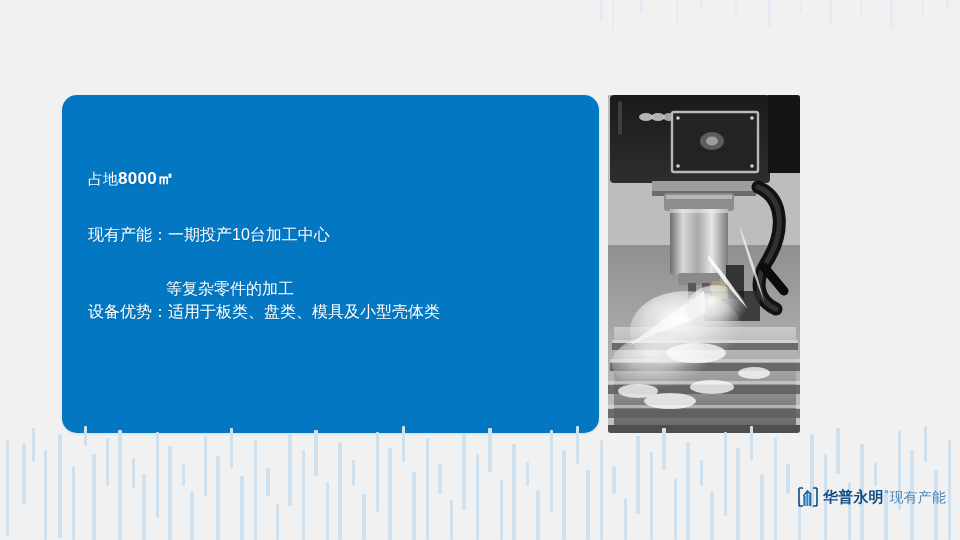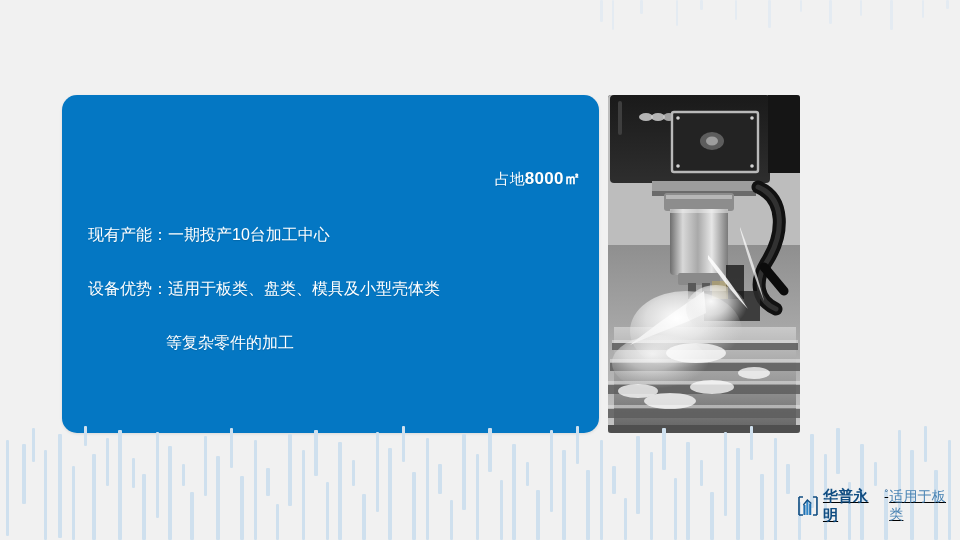--- a/index.html
+++ b/index.html
@@ -88,21 +88,20 @@
   .card-line {
     color: #ffffff;
     font-size: 16px;
     line-height: 1.45;
     margin-bottom: 31px;
     white-space: nowrap;
     text-shadow: 0 1px 1px rgba(0,0,0,0.12);
   }
   .card-line.first {
     font-size: 15px;
-    text-align: right;
   }
   .card-line .strong {
     font-weight: bold;
     font-size: 17px;
     letter-spacing: 0.3px;
   }
   .card-line.indented {
     padding-left: 78px;
     margin-bottom: 0;
   }
@@ -126,21 +125,20 @@
     left: 798px;
     top: 487px;
     display: flex;
     align-items: center;
     gap: 5px;
   }
   #logo-mark { display: block; }
   #logo-text-wrap {
     display: flex;
     align-items: baseline;
-    text-decoration: underline;
   }
   #logo-text-main {
     font-size: 15px;
     font-weight: bold;
     color: #0f4c81;
     letter-spacing: 0.2px;
   }
   #logo-deg {
     font-size: 9px;
     color: #0f4c81;
@@ -179,23 +177,23 @@
 
   <div id="content-card">
     <div id="card-body">
 
       <div class="card-line first">
         <span>占地</span><span class="strong">8000</span><span class="strong">㎡</span>
       </div>
 
       <div class="card-line">现有产能：一期投产10台加工中心</div>
 
+      <div class="card-line indented">等复杂零件的加工</div>
+
       <div class="card-line">设备优势：适用于板类、盘类、模具及小型壳体类</div>
-
-      <div class="card-line indented">等复杂零件的加工</div>
 
     </div>
   </div>
 
   <div id="photo-panel">
     <svg id="photo-svg" width="192" height="338" viewBox="0 0 192 338" aria-hidden="true">
       <defs>
         <linearGradient id="gMetal" x1="0" y1="0" x2="1" y2="0">
           <stop offset="0%" stop-color="#6e6e6e"></stop>
           <stop offset="22%" stop-color="#d8d8d8"></stop>
@@ -379,17 +377,17 @@
       <path d="M1 1 L5 1 M1 1 L1 19 M1 19 L5 19" fill="none" stroke="#0f4c81" stroke-width="1.6"></path>
       <path d="M19 1 L15 1 M19 1 L19 19 M19 19 L15 19" fill="none" stroke="#0f4c81" stroke-width="1.6"></path>
       <rect x="5.4" y="9" width="2.1" height="10" fill="#1f6fb0"></rect>
       <rect x="8.3" y="5" width="2.1" height="14" fill="#2f86c8"></rect>
       <rect x="11.2" y="7.5" width="2.1" height="11.5" fill="#1f6fb0"></rect>
       <path d="M5.4 9 L9.4 4 L13.3 7.5" fill="none" stroke="#0f4c81" stroke-width="1.3"></path>
     </svg>
     <div id="logo-text-wrap">
       <span id="logo-text-main">华普永明</span>
       <span id="logo-deg">°</span>
-      <span id="logo-text-sub">适用于板类</span>
+      <span id="logo-text-sub">现有产能</span>
     </div>
   </div>
 
 </div>
 
 </body></html>

